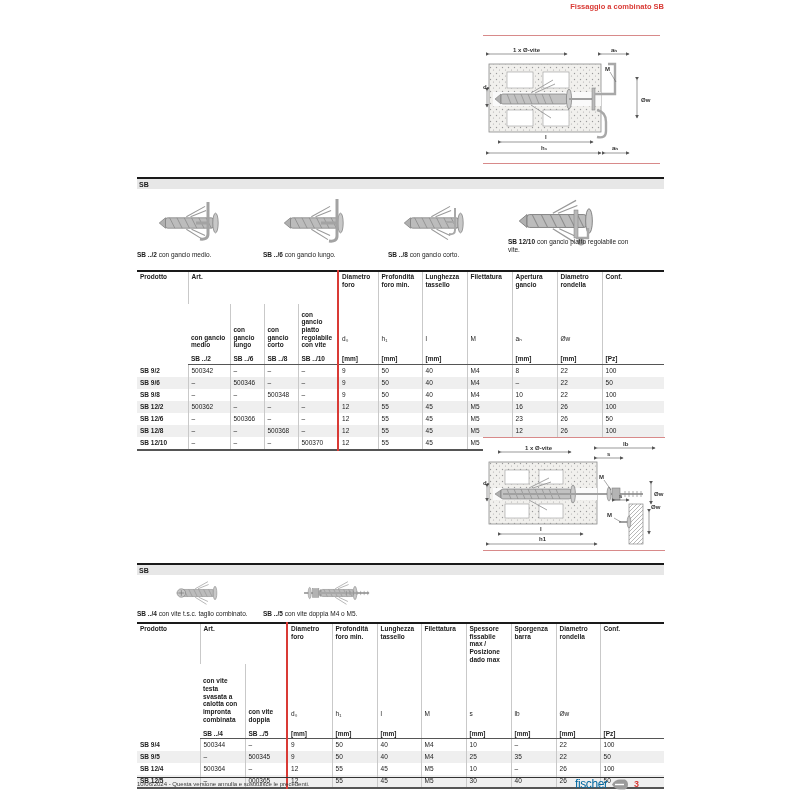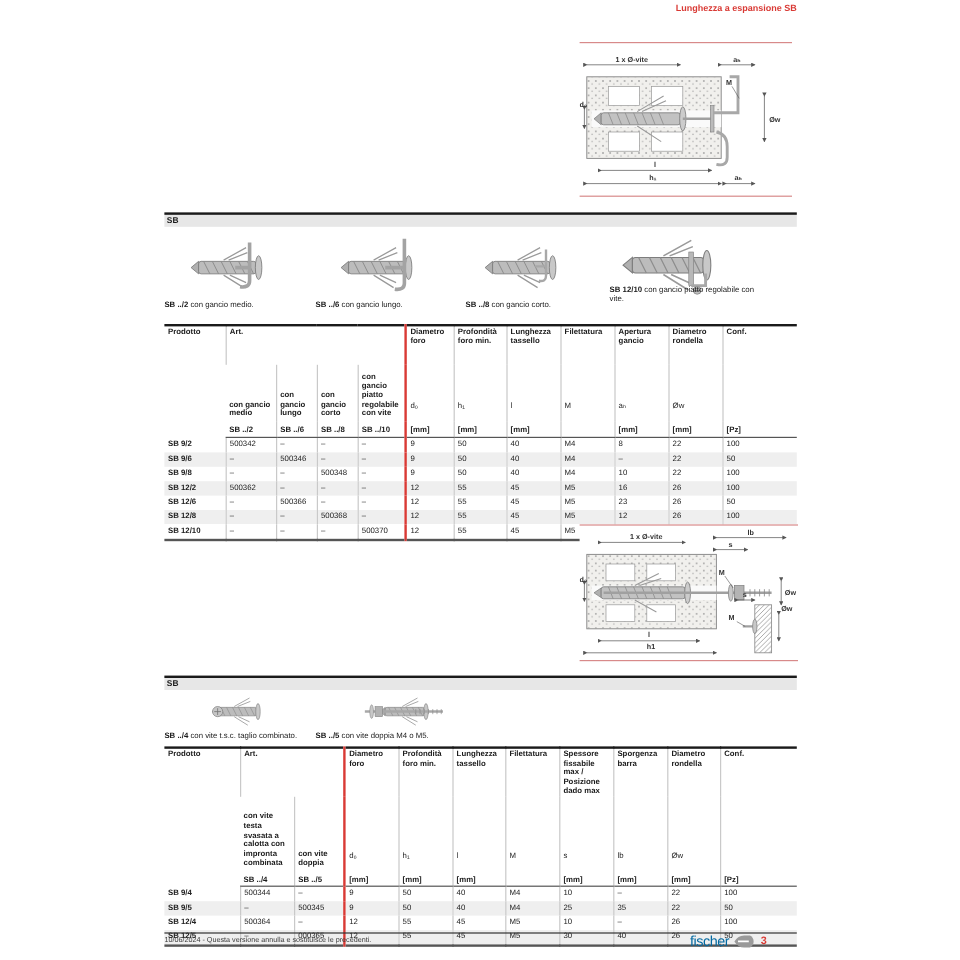--- a/index.html
+++ b/index.html
@@ -50,21 +50,21 @@
     <polygon points="2,24 8,19 8,29" fill="#b0b0b0" stroke="#7d7d7d" stroke-width="0.7"></polygon>
     <rect x="8" y="19" width="46" height="10" rx="2" fill="#bcbcbc" stroke="#7d7d7d" stroke-width="0.7"></rect>
     <path d="M12,19 l5,10 M19,19 l5,10 M26,19 l5,10 M33,19 l5,10 M40,19 l5,10 M47,19 l5,10" stroke="#8d8d8d" stroke-width="0.8" fill="none"></path>
     <path d="M28,18 L46,8 M32,18 L47,12 M28,30 L44,40 M33,30 L46,36" stroke="#9a9a9a" stroke-width="1" fill="none"></path>
     <ellipse cx="56" cy="24" rx="2.6" ry="9.5" fill="#c8c8c8" stroke="#7d7d7d" stroke-width="0.7"></ellipse>
   </symbol>
 </svg>
 
 <div id="canvas">
 
-  <div class="abs page-title">Lunghezza a espansione SB</div>
+  <div class="abs page-title">Fissaggio a combinato SB</div>
 
   <div class="abs diag" style="left:483px;top:35px;width:177px;height:127px;">
     <svg width="177" height="125" viewBox="0 0 177 125">
       <defs>
         <pattern id="dots1" width="6" height="6" patternUnits="userSpaceOnUse">
           <circle cx="1.5" cy="1.5" r="0.7" fill="#9a9a9a"></circle>
             <circle cx="4.5" cy="4" r="0.6" fill="#ababab"></circle>
         </pattern>
         <marker id="ar1" markerWidth="6" markerHeight="6" refX="5" refY="3" orient="auto">
             <path d="M0,0 L6,3 L0,6 z" fill="#555"></path>

